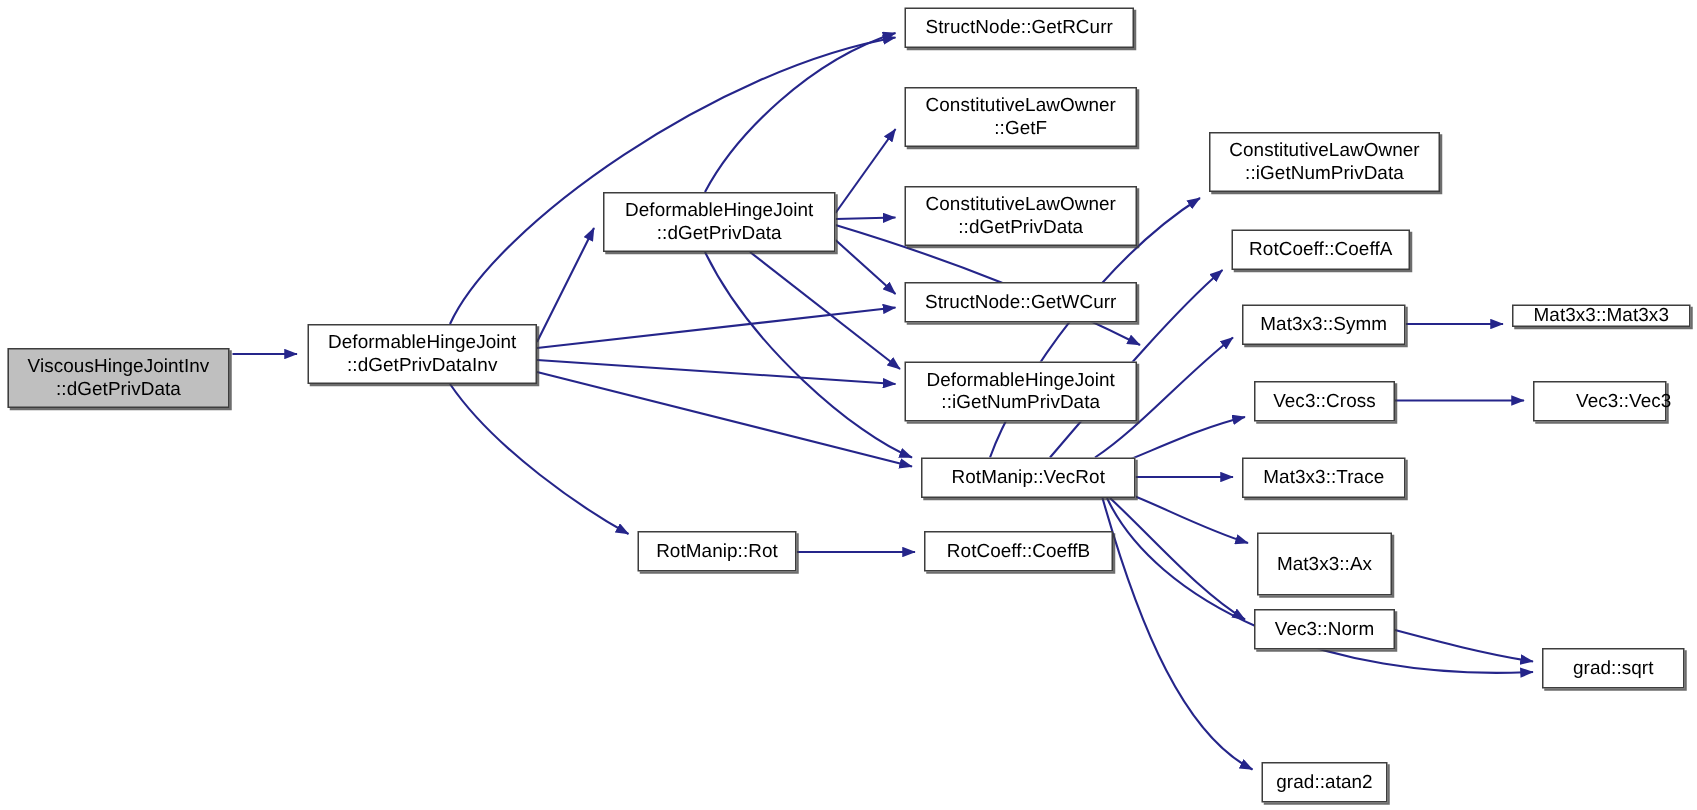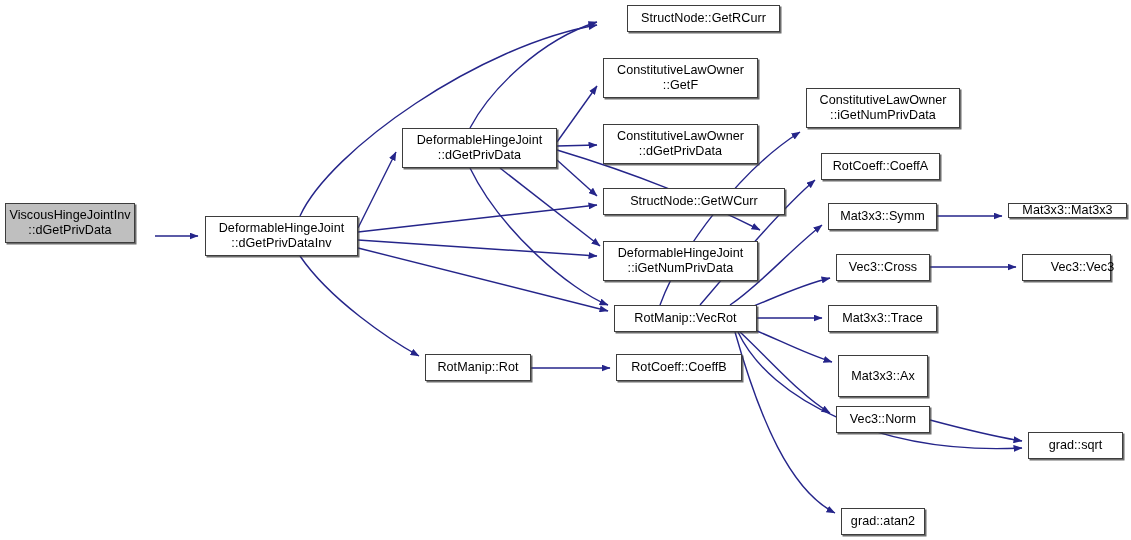--- a/index.html
+++ b/index.html
@@ -86,33 +86,33 @@
         <path d="M 740,332 C 770,360 800,395 830,413" fill="none" stroke="#25258a" stroke-width="1.4" marker-end="url(#arrowhead)"></path>
         <path d="M 738,332 C 770,400 880,455 1022,448" fill="none" stroke="#25258a" stroke-width="1.4" marker-end="url(#arrowhead)"></path>
         <path d="M 735,332 C 760,420 790,490 835,513" fill="none" stroke="#25258a" stroke-width="1.4" marker-end="url(#arrowhead)"></path>
         <path d="M 937,216 L 1002,216" fill="none" stroke="#25258a" stroke-width="1.4" marker-end="url(#arrowhead)"></path>
         <path d="M 930,267 L 1016,267" fill="none" stroke="#25258a" stroke-width="1.4" marker-end="url(#arrowhead)"></path>
         <path d="M 930,420 C 960,428 990,436 1022,441" fill="none" stroke="#25258a" stroke-width="1.4" marker-end="url(#arrowhead)"></path>
       </g>
   </svg>
 
   <div id="nodes-group">
-      <div class="node highlight" style="left: 5px; top: 203px; width: 130px; height: 40px;"><span class="node-label">ViscousHingeJointInv
+      <div class="node highlight" style="left: 5px; top: 232px; width: 148px; height: 40px;"><span class="node-label">ViscousHingeJointInv
 ::dGetPrivData</span></div>
       <div class="node" style="left: 205px; top: 216px; width: 153px; height: 40px;"><span class="node-label">DeformableHingeJoint
 ::dGetPrivDataInv</span></div>
       <div class="node" style="left: 402px; top: 128px; width: 155px; height: 40px;"><span class="node-label">DeformableHingeJoint
 ::dGetPrivData</span></div>
       <div class="node" style="left: 425px; top: 354px; width: 106px; height: 27px;"><span class="node-label">RotManip::Rot</span></div>
-      <div class="node" style="left: 603px; top: 5px; width: 153px; height: 27px; margin-left: 24px;"><span class="node-label">StructNode::GetRCurr</span></div>
+      <div class="node" style="left: 603px; top: 5px; width: 153px; height: 27px;"><span class="node-label">StructNode::GetRCurr</span></div>
       <div class="node" style="left: 603px; top: 58px; width: 155px; height: 40px;"><span class="node-label">ConstitutiveLawOwner
 ::GetF</span></div>
       <div class="node" style="left: 603px; top: 124px; width: 155px; height: 40px;"><span class="node-label">ConstitutiveLawOwner
 ::dGetPrivData</span></div>
-      <div class="node" style="left: 603px; top: 188px; width: 182px; height: 27px; text-align: center;"><span class="node-label">StructNode::GetWCurr</span></div>
+      <div class="node" style="left: 603px; top: 188px; width: 155px; height: 27px; text-align: center;"><span class="node-label">StructNode::GetWCurr</span></div>
       <div class="node" style="left: 603px; top: 241px; width: 155px; height: 40px;"><span class="node-label">DeformableHingeJoint
 ::iGetNumPrivData</span></div>
       <div class="node" style="left: 614px; top: 305px; width: 143px; height: 27px;"><span class="node-label">RotManip::VecRot</span></div>
       <div class="node" style="left: 616px; top: 354px; width: 126px; height: 27px;"><span class="node-label">RotCoeff::CoeffB</span></div>
       <div class="node" style="left: 806px; top: 88px; width: 154px; height: 40px;"><span class="node-label">ConstitutiveLawOwner
 ::iGetNumPrivData</span></div>
       <div class="node" style="left: 821px; top: 153px; width: 119px; height: 27px;"><span class="node-label">RotCoeff::CoeffA</span></div>
       <div class="node" style="left: 828px; top: 203px; width: 109px; height: 27px;"><span class="node-label">Mat3x3::Symm</span></div>
       <div class="node" style="left: 836px; top: 254px; width: 94px; height: 27px;"><span class="node-label">Vec3::Cross</span></div>
       <div class="node" style="left: 828px; top: 305px; width: 109px; height: 27px;"><span class="node-label">Mat3x3::Trace</span></div>

